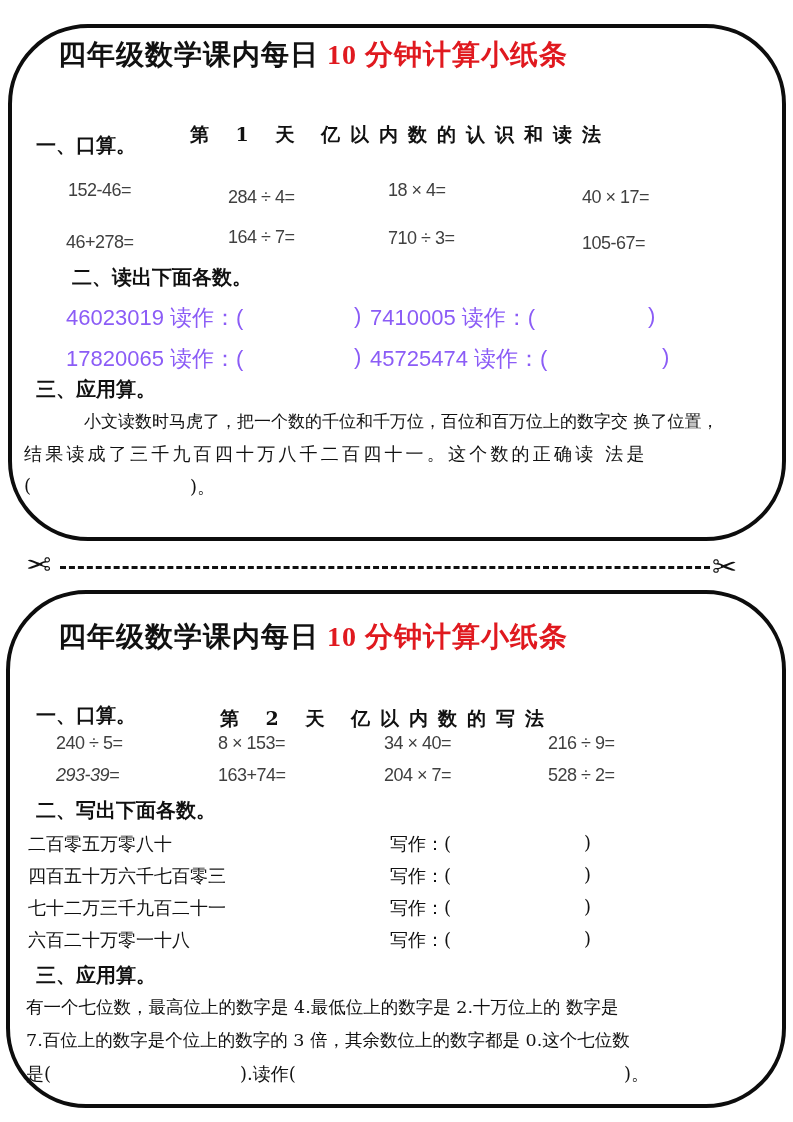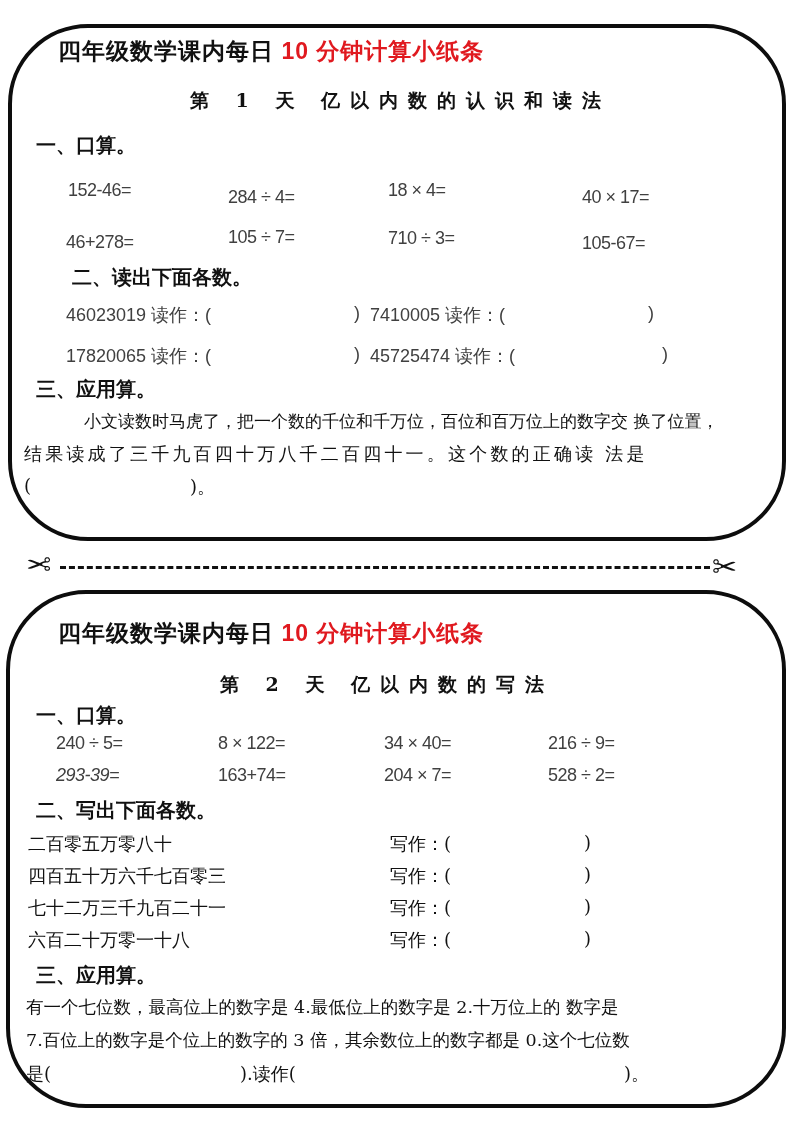--- a/index.html
+++ b/index.html
@@ -11,54 +11,55 @@
     border: 4px solid #0d0d0d;
     border-radius: 80px;
     background: #fff;
   }
   #card1 { left: 8px; top: 24px; width: 778px; height: 517px; }
   #card2 { left: 6px; top: 590px; width: 780px; height: 518px; }
 
   .abs { position: absolute; white-space: nowrap; }
 
   .title {
-    font-family: Liberation Sans, sans-serif;
+    font-family: Liberation Serif, serif;
     font-weight: bold;
-    font-size: 23px;
+    font-size: 28px;
     letter-spacing: 1px;
     color: #111;
   }
   .title .red { color: #e0191f; }
 
   .subtitle {
     font-family: "DejaVu Serif", serif;
     font-weight: bold;
     font-size: 19px;
     letter-spacing: 10px;
     color: #111;
+    margin-top: 34px;
   }
 
   .section-h {
     font-family: "DejaVu Serif", serif;
     font-weight: bold;
     font-size: 20px;
     color: #111;
   }
 
   .calc {
     font-family: "Liberation Sans", sans-serif;
     font-size: 18px;
     letter-spacing: -0.5px;
     color: #404040;
   }
 
   .read-line {
     font-family: "Liberation Sans", sans-serif;
-    font-size: 18px;
-    color: #404040;
+    font-size: 22px;
+    color: #8b5cf6;
   }
 
   .para {
     font-family: "DejaVu Serif", serif;
     font-size: 18px;
     color: #111;
   }
 
   .cut-line {
     position: absolute;
@@ -84,21 +85,21 @@
   <span class="red">10 分钟计算小纸条</span>
 </div>
 <div class="abs subtitle" style="left:190px; top:88px;">第 1 天  亿以内数的认识和读法</div>
 
 <div class="abs section-h" style="left:36px; top:132px;">一、口算。</div>
 <div class="abs calc" style="left:68px; top:180px;">152-46=</div>
 <div class="abs calc" style="left:228px; top:187px;">284 ÷ 4=</div>
 <div class="abs calc" style="left:388px; top:180px;">18 × 4=</div>
 <div class="abs calc" style="left:582px; top:187px;">40 × 17=</div>
 <div class="abs calc" style="left:66px; top:232px;">46+278=</div>
-<div class="abs calc" style="left:228px; top:227px;">105 ÷ 7=</div>
+<div class="abs calc" style="left:228px; top:227px;">164 ÷ 7=</div>
 <div class="abs calc" style="left:388px; top:228px;">710 ÷ 3=</div>
 <div class="abs calc" style="left:582px; top:233px;">105-67=</div>
 
 <div class="abs section-h" style="left:36px; top:264px;margin-left:36px;">二、读出下面各数。</div>
 
 <div class="abs read-line" style="left:66px; top:303px;">
   <span>46023019</span>
   <span>读作：(</span>
 </div>
 <div class="abs read-line" style="left:354px; top:303px;">)</div>
@@ -132,21 +133,21 @@
 <div id="card2" class="card"></div>
 
 <div class="abs title" style="left:58px; top:618px;">
   <span>四年级数学课内每日</span>
   <span class="red">10 分钟计算小纸条</span>
 </div>
 <div class="abs subtitle" style="left:220px; top:672px;">第 2 天  亿以内数的写法</div>
 
 <div class="abs section-h" style="left:36px; top:702px;">一、口算。</div>
 <div class="abs calc" style="left:56px; top:733px;">240 ÷ 5=</div>
-<div class="abs calc" style="left:218px; top:733px;">8 × 122=</div>
+<div class="abs calc" style="left:218px; top:733px;">8 × 153=</div>
 <div class="abs calc" style="left:384px; top:733px;">34 × 40=</div>
 <div class="abs calc" style="left:548px; top:733px;">216 ÷ 9=</div>
 <div class="abs calc" style="left:56px; top:765px;font-style:italic;">293-39=</div>
 <div class="abs calc" style="left:218px; top:765px;">163+74=</div>
 <div class="abs calc" style="left:384px; top:765px;">204 × 7=</div>
 <div class="abs calc" style="left:548px; top:765px;">528 ÷ 2=</div>
 
 <div class="abs section-h" style="left:36px; top:797px;">二、写出下面各数。</div>
 
 <div class="abs para" style="left:28px; top:832px;">二百零五万零八十</div>

